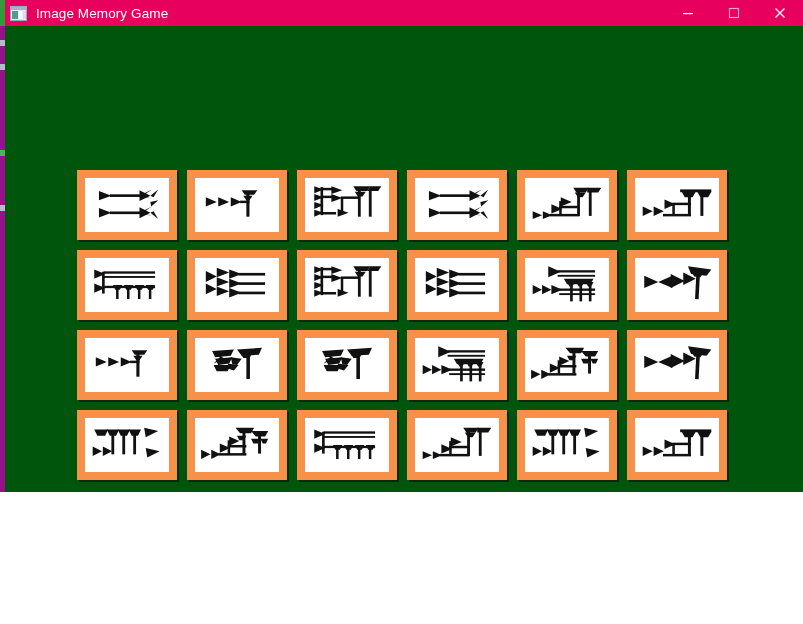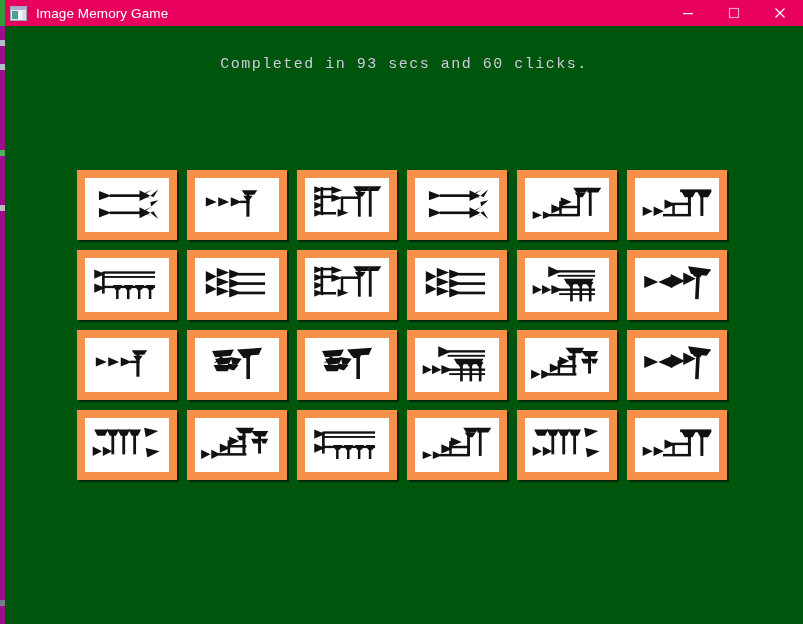--- a/index.html
+++ b/index.html
@@ -11,21 +11,21 @@
     width: 803px;
     height: 624px;
     overflow: hidden;
     font-family: "Liberation Sans", sans-serif;
   }
 
   
   .window {
     position: relative;
     width: 803px;
-    height: 624px;
+    height: 492px;
     box-sizing: border-box;
     background: #00550c;
     overflow: hidden;
   }
 
   
   .left-chrome {
     position: absolute;
     left: 0;
     top: 0;
@@ -224,21 +224,20 @@
       <div class="win-btn">
         <svg width="12" height="12" viewBox="0 0 12 12">
           <path d="M1.5 1.5 L10.5 10.5 M10.5 1.5 L1.5 10.5" stroke="#ffffff" stroke-width="1.3" fill="none"></path>
         </svg>
       </div>
     </div>
   </div>
 
   <div class="client">
 
-    <div class="status-text">Completed in 93 secs and 60 clicks.</div>
 
     <svg width="0" height="0" style="position:absolute" aria-hidden="true">
       <defs>
 
         <symbol id="g-cuneiform-double-bar" viewBox="0 0 100 64">
           <g class="glyph-shape">
             <path d="M14 14 L30 20 L14 26 Z"></path>
             <rect x="28" y="18.3" width="40" height="3.4"></rect>
             <path d="M82 12 L66 20 L82 24 L70 20 Z"></path>
             <path d="M66 13 L80 20 L66 27 Z"></path>

